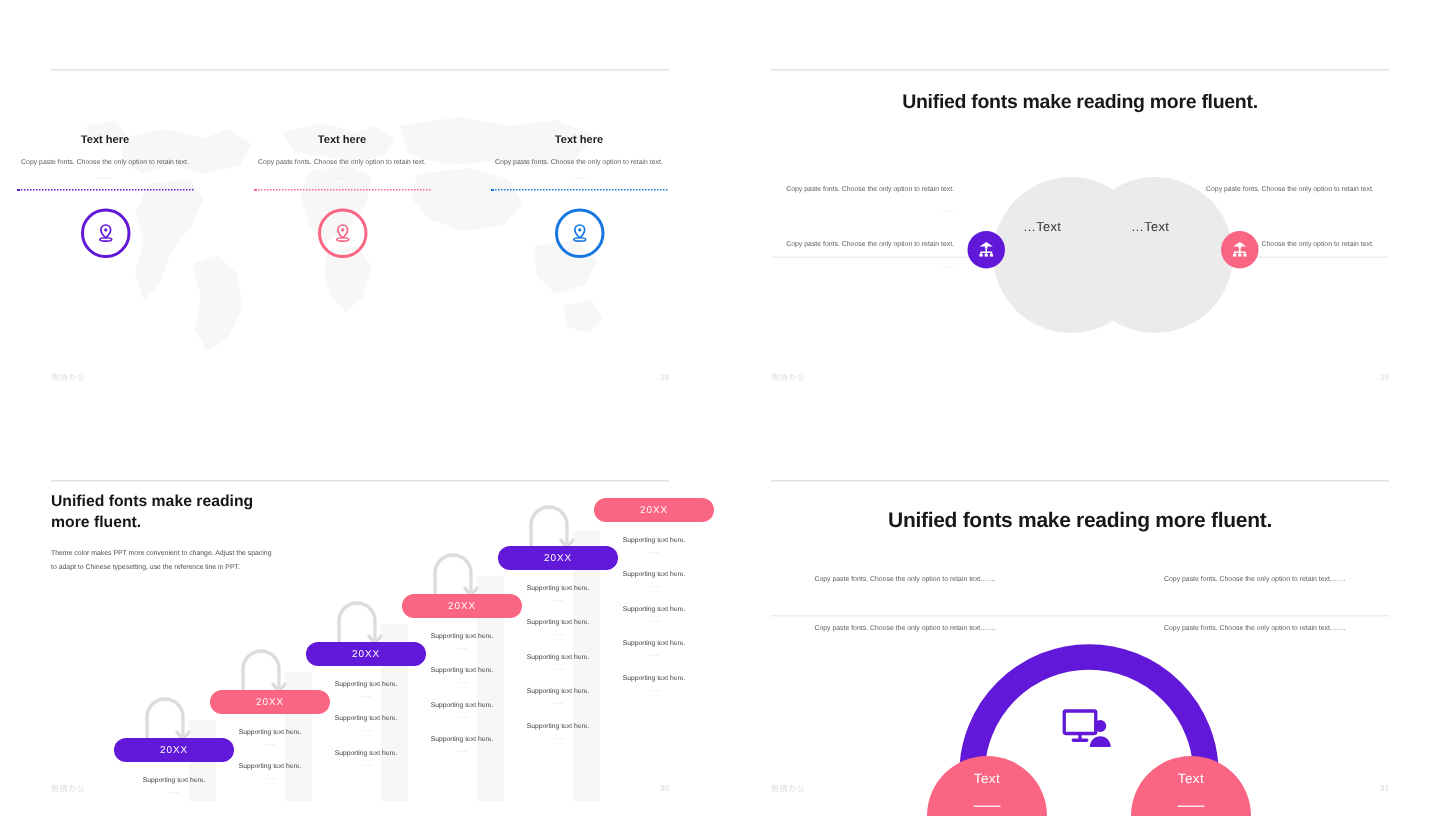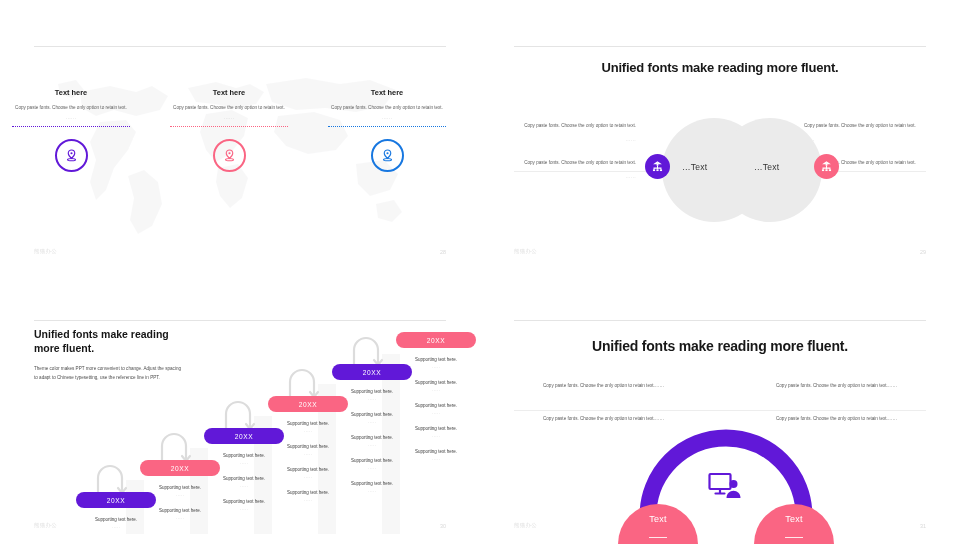--- a/index.html
+++ b/index.html
@@ -44,23 +44,23 @@
     text-align: center; letter-spacing: -.2px;
   }
 
   
   .s28-map {
     position: absolute; left: 40px; top: 58px;
     width: 400px; height: 188px;
     opacity: .5;
   }
   .s28-cols {
-    position: absolute; left: 34px; top: 88px;
+    position: absolute; left: 22px; top: 88px;
     width: 412px;
-    display: flex; justify-content: flex-end; gap: 40px;
+    display: flex; justify-content: center; gap: 40px;
   }
   .s28-col { width: 122px; text-align: center; }
   .s28-col-title {
     font-size: 7.4px; font-weight: bold; color: #1b1b1b;
     margin-bottom: 7px;
   }
   .s28-col-body {
     font-size: 4.6px; color: #5d5d5d; line-height: 1.75;
   }
   .s28-col-dots { margin-top: 4px; font-size: 4.4px; color: #c4c4c4; letter-spacing: .3px; }
@@ -81,21 +81,21 @@
     position: absolute; left: 148px; top: 72px;
     width: 160px; height: 104px;
   }
   .s29-circ {
     position: absolute; top: 0; width: 104px; height: 104px;
     border-radius: 50%; background: #ebebeb;
   }
   .s29-circ.left { left: 0; }
   .s29-circ.right { left: 56px; }
   .s29-venn-label {
-    position: absolute; top: 44px;
+    position: absolute; top: 28px;
     font-size: 8.6px; color: #333; letter-spacing: .2px;
   }
   .s29-venn-label.l { left: 20px; }
   .s29-venn-label.r { left: 92px; }
   .s29-badge {
     position: absolute; top: 36px;
     width: 25px; height: 25px; border-radius: 50%;
     display: flex; align-items: center; justify-content: center;
     color: #fff; z-index: 3;
   }

